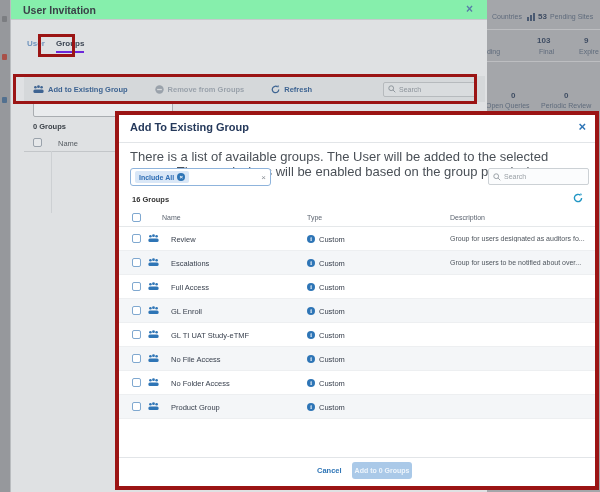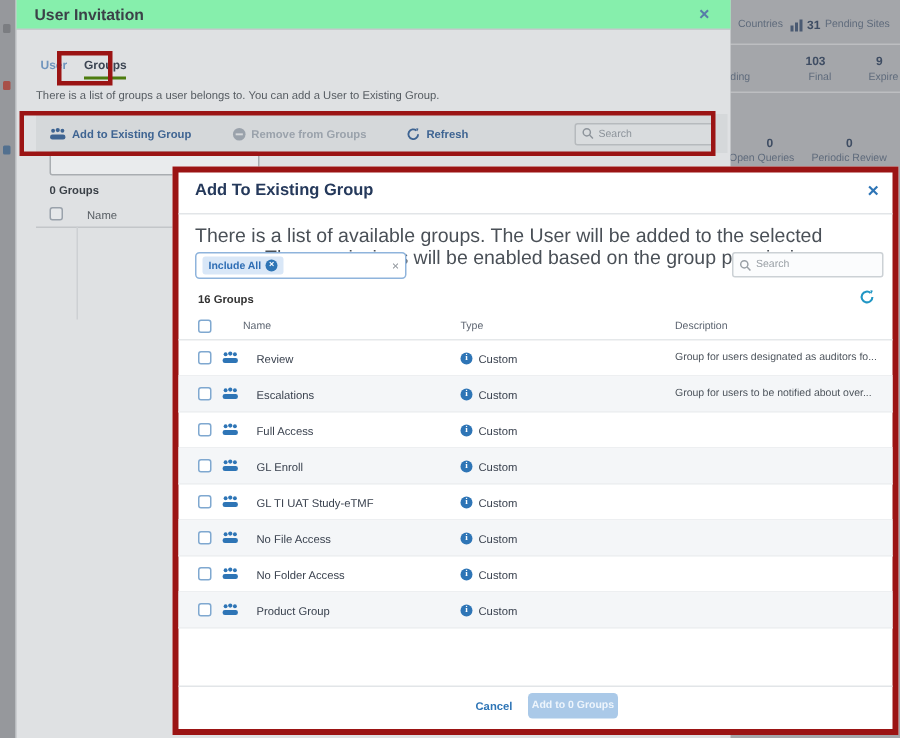--- a/index.html
+++ b/index.html
@@ -28,21 +28,21 @@
     background:#dfe1e3; border-left:1px solid #b9bcbf;
   }
   .inv-header {
     position:absolute; left:0; top:0; right:0; height:20px;
     background:#86efac; border-bottom:1px solid #c6c9cc;
   }
   .inv-title { position:absolute; left:12px; top:4px; font-size:10.5px; font-weight:bold; color:#3b4148; }
   .inv-close { position:absolute; right:14px; top:2px; font-size:12px; font-weight:bold; color:#587da8; cursor:pointer; }
   .tab { font-size:8px; font-weight:bold; }
   .tab-user { left:16px; top:39px; color:#6f94bd; }
-  .tab-groups { left:45px; top:39px; color:#3c4553; padding-bottom:3px; border-bottom:2px solid #4d7c0f; }
+  .tab-groups { left:45px; top:39px; color:#3c4553; padding-bottom:3px; border-bottom:2px solid #6d28d9; }
   .inv-desc { left:13px; top:59px; font-size:7.5px; color:#555b61; }
   .inv-toolbar {
     left:13px; top:76px; width:461px; height:26px;
     background:#d5d8da; display:flex; align-items:center; padding:0 9px;
   }
   .tb-btn { display:flex; align-items:center; gap:4px; font-size:7.5px; font-weight:bold; color:#3e6492; cursor:pointer; white-space:nowrap; }
   .tb-btn.disabled { color:#9aa2ab; }
   .tb-gap1 { margin-left:27px; }
   .tb-gap2 { margin-left:27px; }
   .tb-search {
@@ -152,21 +152,21 @@
   <div class="strip-mark" style="position:absolute;left:2px;top:97px;background:#52708f"></div>
 </div>
 
 <div>
   <span class="abs stat-label" style="left:492px;top:13px">Countries</span>
   <span class="abs chart-icon-bars" style="left:527px;top:13px;height:8px">
       <i style="height:4px"></i>
       <i style="height:6px"></i>
       <i style="height:8px"></i>
     </span>
-  <span class="abs stat-value" style="left:538px;top:12px">31</span>
+  <span class="abs stat-value" style="left:538px;top:12px">53</span>
   <span class="abs stat-label" style="left:550px;top:13px">Pending Sites</span>
 
   <div class="abs stat-divider" style="left:487px;top:29px;width:113px"></div>
 
   <span class="abs stat-label" style="left:483px;top:48px">oding</span>
   <span class="abs stat-value" style="left:537px;top:36px">103</span>
   <span class="abs stat-label" style="left:539px;top:48px">Final</span>
   <span class="abs stat-value" style="left:584px;top:36px">9</span>
   <span class="abs stat-label" style="left:579px;top:48px">Expire</span>
 
@@ -180,21 +180,20 @@
 
 <div class="abs invitation">
   <div class="inv-header">
     <span class="inv-title">User Invitation</span>
     <span class="inv-close">×</span>
   </div>
 
   <span class="abs tab tab-user">User</span>
   <span class="abs tab tab-groups">Groups</span>
 
-  <div class="abs inv-desc">There is a list of groups a user belongs to. You can add a User to Existing Group.</div>
 
   <div class="abs inv-toolbar">
     <span class="tb-btn">
       <svg width="11" height="9" viewBox="0 0 11 9">
           <g fill="#3e6492">
             <circle cx="2.4" cy="2.2" r="1.3"></circle>
             <circle cx="5.5" cy="1.7" r="1.4"></circle>
             <circle cx="8.6" cy="2.2" r="1.3"></circle>
             <rect x="0.4" y="4.6" width="10.2" height="3.4" rx="1.5"></rect>
           </g>

